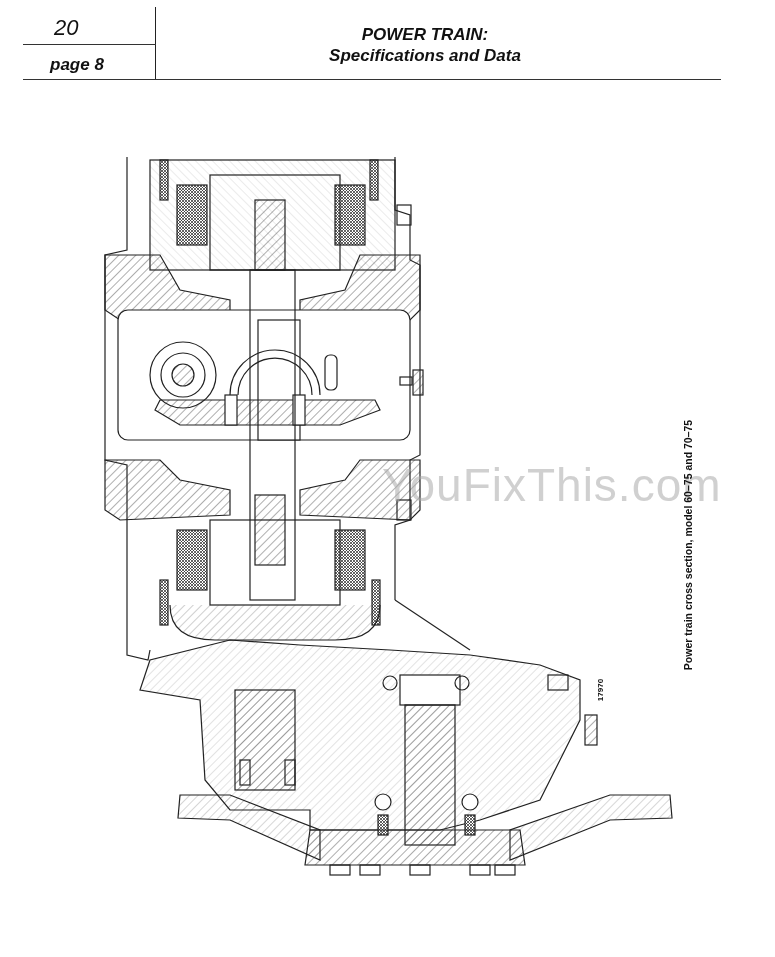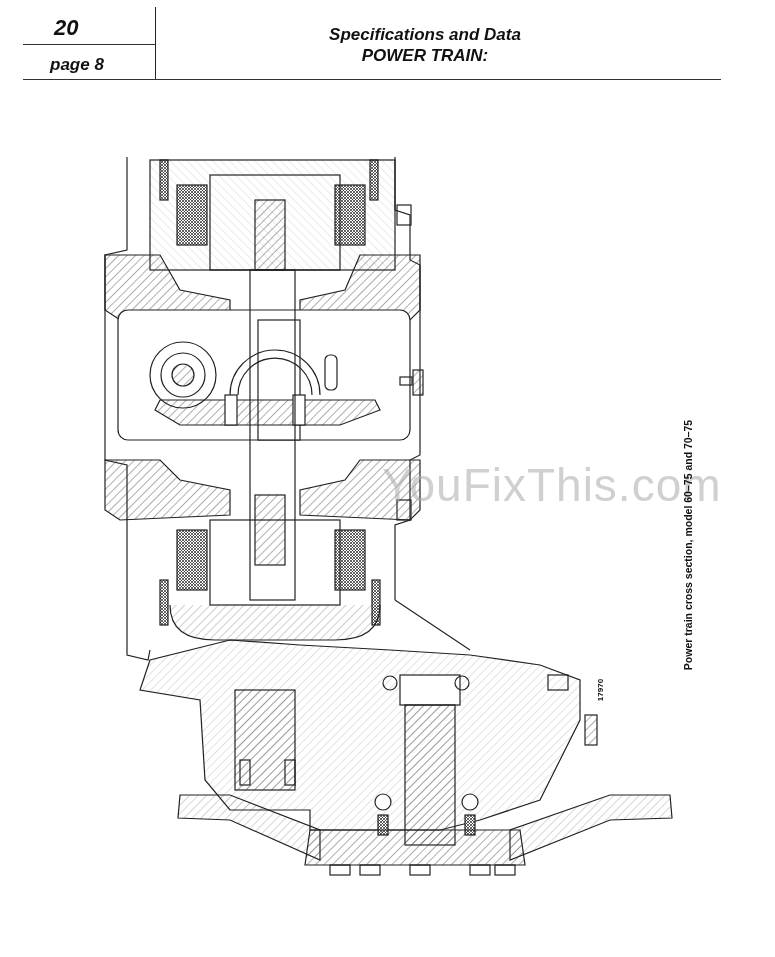--- a/index.html
+++ b/index.html
@@ -1,19 +1,19 @@
 <!DOCTYPE html>
 <html><head>
   <meta charset="utf-8">
   <style>
     html, body { margin: 0; padding: 0; background: #ffffff; }
     body { width: 775px; height: 957px; position: relative; overflow: hidden;
            font-family: "Liberation Sans", sans-serif; color: #111; }
     .hdr-left { position: absolute; left: 23px; top: 7px; width: 132px; height: 73px; border-right: 1.5px solid #222; }
-    .sec-num { position: absolute; left: 54px; top: 15px; font-size: 22px; font-weight: bold; font-style: italic; }
+    .sec-num { position: absolute; left: 54px; top: 15px; font-size: 22px; font-weight: normal; font-style: italic; }
     .rule-mid { position: absolute; left: 23px; top: 44px; width: 133px; height: 0; border-top: 1.5px solid #333; }
     .page-no { position: absolute; left: 50px; top: 55px; font-size: 17px; font-weight: bold; font-style: italic; }
     .rule-bottom { position: absolute; left: 23px; top: 79px; width: 698px; height: 0; border-top: 1.5px solid #333; }
     .title { position: absolute; left: 300px; top: 24px; width: 250px; text-align: center; font-size: 17px; font-weight: bold; font-style: italic; line-height: 21px; }
     .title div { white-space: nowrap; }
     .figure { position: absolute; left: 0; top: 0; width: 775px; height: 957px; }
     .caption { position: absolute; left: 688px; top: 545px; transform: translate(-50%,-50%) rotate(-90deg);
                font-size: 10.5px; font-weight: bold; white-space: nowrap; }
     .fig-no { position: absolute; left: 600px; top: 690px; transform: translate(-50%,-50%) rotate(-90deg);
               font-size: 8px; font-weight: bold; white-space: nowrap; }
@@ -21,22 +21,22 @@
                  letter-spacing: 1px; white-space: nowrap; }
   </style>
 </head>
 <body>
 
 <div class="hdr-left"></div>
 <div class="sec-num">20</div>
 <div class="rule-mid"></div>
 <div class="page-no">page 8</div>
 <div class="title">
+  <div>POWER TRAIN:</div>
   <div>Specifications and Data</div>
-  <div>POWER TRAIN:</div>
 </div>
 <div class="rule-bottom"></div>
 
 <svg class="figure" viewBox="0 0 775 957" xmlns="http://www.w3.org/2000/svg">
   <defs>
     <pattern id="hatch" patternUnits="userSpaceOnUse" width="6" height="6" patternTransform="rotate(45)">
       <line x1="0" y1="0" x2="0" y2="6" stroke="#333" stroke-width="0.8"></line>
     </pattern>
     <pattern id="hatch2" patternUnits="userSpaceOnUse" width="6" height="6" patternTransform="rotate(-45)">
       <line x1="0" y1="0" x2="0" y2="6" stroke="#333" stroke-width="0.8"></line>

